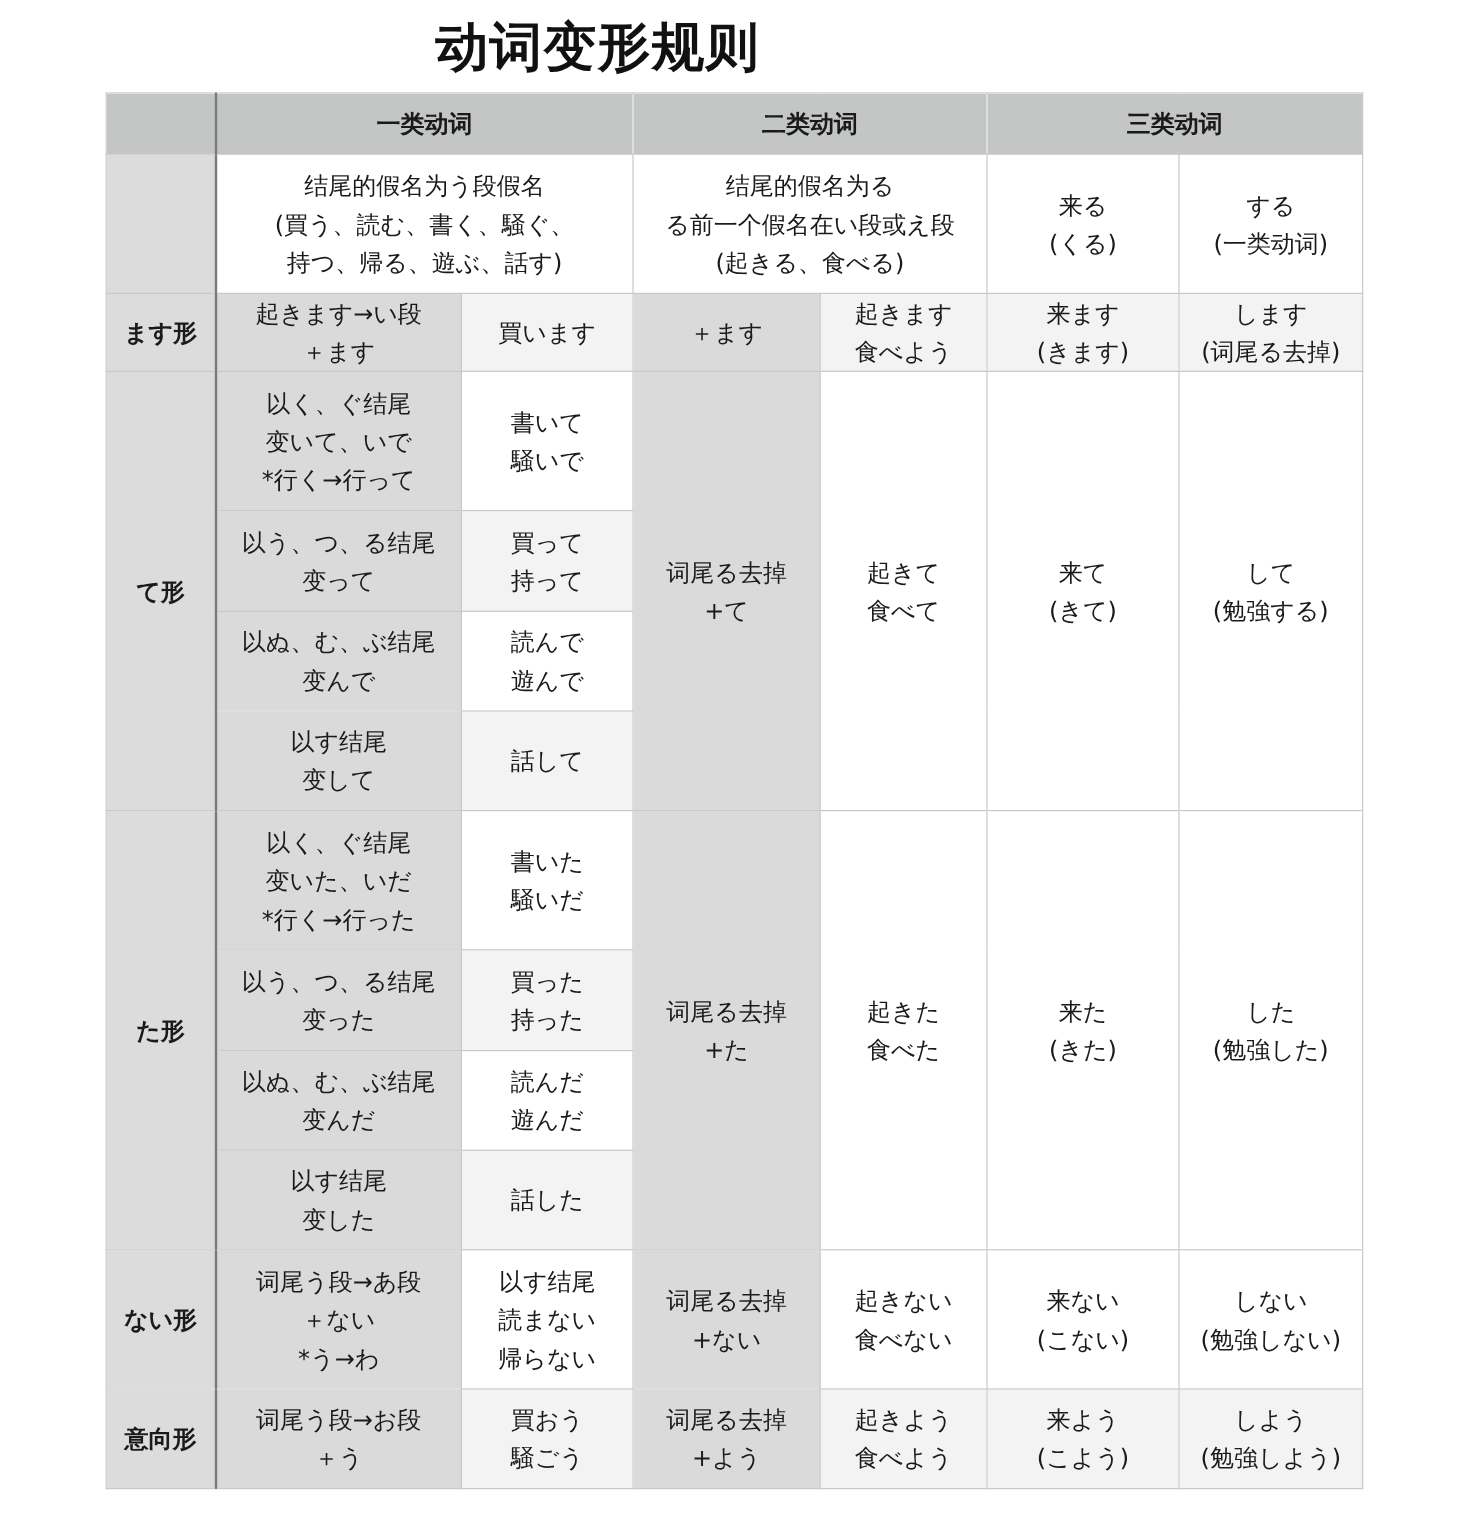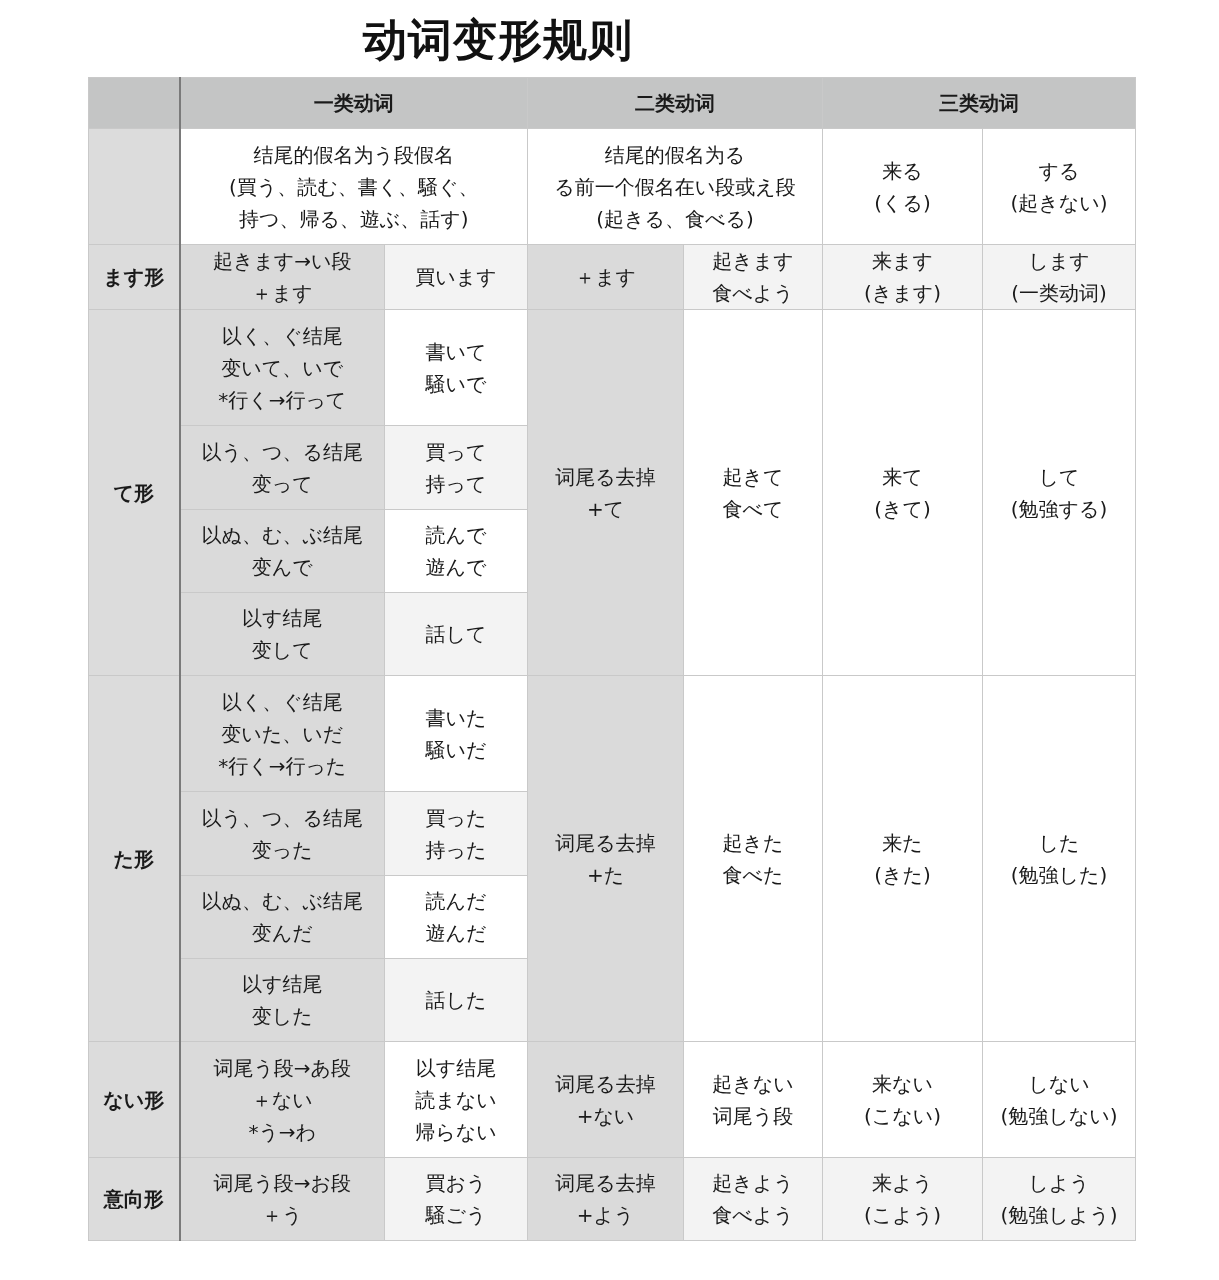--- a/index.html
+++ b/index.html
@@ -89,35 +89,35 @@
     <td class="blank-head"></td>
     <td colspan="2" class="ex-white">结尾的假名为う段假名
 (買う、読む、書く、騒ぐ、
 持つ、帰る、遊ぶ、話す)</td>
     <td colspan="2" class="ex-white">结尾的假名为る
 る前一个假名在い段或え段
 (起きる、食べる)</td>
     <td class="ex-white">来る
 (くる)</td>
     <td class="ex-white">する
-(起きない)</td>
+(一类动词)</td>
   </tr>
 
   <tr style="height:59px">
     <td class="rowhead">ます形</td>
     <td class="rule">起きます→い段
 ＋ます</td>
     <td class="ex-light">買います</td>
     <td class="rule">＋ます</td>
     <td class="ex-light">起きます
 食べよう</td>
     <td class="ex-light">来ます
 (きます)</td>
     <td class="ex-light">します
-(一类动词)</td>
+(词尾る去掉)</td>
   </tr>
 
   <tr style="height:116px">
     <td rowspan="4" class="rowhead">て形</td>
     <td class="rule">以く、ぐ结尾
 变いて、いで
 *行く→行って</td>
     <td class="ex-white">書いて
 騒いで</td>
     <td rowspan="4" class="rule">词尾る去掉
@@ -185,21 +185,21 @@
     <td class="rowhead">ない形</td>
     <td class="rule">词尾う段→あ段
 ＋ない
 *う→わ</td>
     <td class="ex-white">以す结尾
 読まない
 帰らない</td>
     <td class="rule">词尾る去掉
 +ない</td>
     <td class="ex-white">起きない
-词尾う段</td>
+食べない</td>
     <td class="ex-white">来ない
 (こない)</td>
     <td class="ex-white">しない
 (勉強しない)</td>
   </tr>
 
   <tr style="height:83px">
     <td class="rowhead">意向形</td>
     <td class="rule">词尾う段→お段
 ＋う</td>

